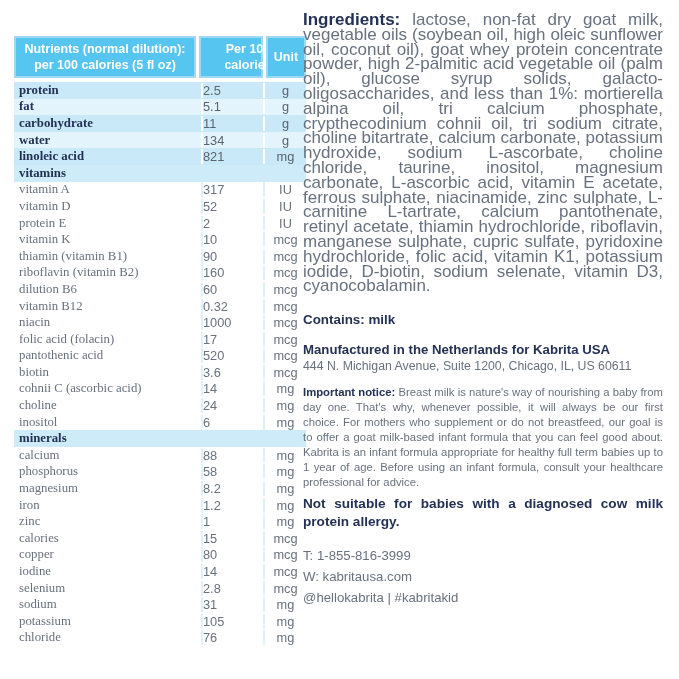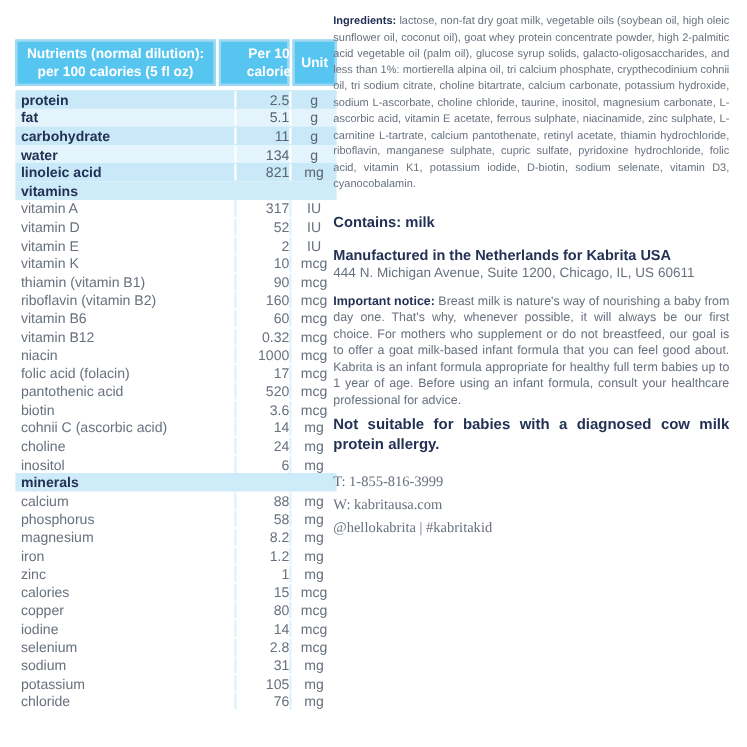--- a/index.html
+++ b/index.html
@@ -22,46 +22,46 @@
   .thead{display:flex;margin-bottom:4px;}
   .th{background:var(--hdr);border:2px solid var(--hdr-border);color:#fff;
       font-weight:bold;font-size:12.5px;line-height:16px;text-align:center;
       display:flex;flex-direction:column;align-items:center;justify-content:center;
       min-height:42px;padding:2px;}
   .th1{flex:1;}
   .th2{width:64px;margin-left:3px;padding-left:36px;}
   .th3{width:40px;margin-left:3px;}
 
   .tr{display:flex;align-items:center;height:16.6px;font-size:12.8px;}
-  .td1{flex:1;padding-left:5px;white-space:nowrap;overflow:hidden;}
-  .td2{width:50px;text-align:right;border-left:2px solid #fff;}
+  .td1{flex:1;padding-left:5px;white-space:nowrap;overflow:hidden;font-family:Liberation Serif, serif;}
+  .td2{width:62px;text-align:left;border-left:2px solid #fff;}
   .td3{width:43px;text-align:center;border-left:2px solid #fff;}
 
   .macro{color:#5a6472;}
   .macro .td1{font-weight:bold;color:var(--navy);}
   .shade-a{background:var(--row-a);}
   .shade-b{background:var(--row-b);}
 
   .plain{background:#fff;color:var(--gray);}
   .plain .td2,.plain .td3{border-left-color:var(--divider);}
 
   .section-row{background:var(--band);}
   .section-row .td1{font-weight:bold;color:var(--navy);}
 
   
   .right{position:absolute;left:303px;top:13px;width:360px;color:var(--gray);}
   .right b{color:var(--navy);}
-  .ing{font-size:10px;line-height:14.8px;text-align:justify;}
+  .ing{font-size:17px;line-height:14.8px;text-align:justify;}
   .contains{font-size:13.4px;margin-top:18px;font-weight:bold;color:var(--navy);}
   .manu{margin-top:15px;font-size:12.3px;line-height:16px;}
   .manu .manu-title{font-size:13.2px;}
   .notice{margin-top:11px;font-size:11.3px;line-height:15px;text-align:justify;}
   .notsuit{margin-top:5px;font-size:13.6px;line-height:18px;text-align:justify;
            font-weight:bold;color:var(--navy);}
-  .contact{margin-top:14px;font-size:13.2px;line-height:21px;font-family:Liberation Serif, serif;}
+  .contact{margin-top:14px;font-size:13.2px;line-height:21px;}
 </style>
 </head>
 <body>
 
 <div class="page">
 
   <div class="ntable">
     <div class="thead">
       <div class="th th1">Nutrients (normal dilution): per 100 calories (5 fl oz)</div>
       <div class="th th2">Per 100 calories</div>
@@ -100,41 +100,41 @@
           <div class="td1">vitamin A</div>
           <div class="td2">317</div>
           <div class="td3">IU</div>
         </div>
         <div class="tr plain">
           <div class="td1">vitamin D</div>
           <div class="td2">52</div>
           <div class="td3">IU</div>
         </div>
         <div class="tr plain">
-          <div class="td1">vitamin E</div>
+          <div class="td1">protein E</div>
           <div class="td2">2</div>
           <div class="td3">IU</div>
         </div>
         <div class="tr plain">
           <div class="td1">vitamin K</div>
           <div class="td2">10</div>
           <div class="td3">mcg</div>
         </div>
         <div class="tr plain">
           <div class="td1">thiamin (vitamin B1)</div>
           <div class="td2">90</div>
           <div class="td3">mcg</div>
         </div>
         <div class="tr plain">
           <div class="td1">riboflavin (vitamin B2)</div>
           <div class="td2">160</div>
           <div class="td3">mcg</div>
         </div>
         <div class="tr plain">
-          <div class="td1">vitamin B6</div>
+          <div class="td1">dilution B6</div>
           <div class="td2">60</div>
           <div class="td3">mcg</div>
         </div>
         <div class="tr plain">
           <div class="td1">vitamin B12</div>
           <div class="td2">0.32</div>
           <div class="td3">mcg</div>
         </div>
         <div class="tr plain">
           <div class="td1">niacin</div>

